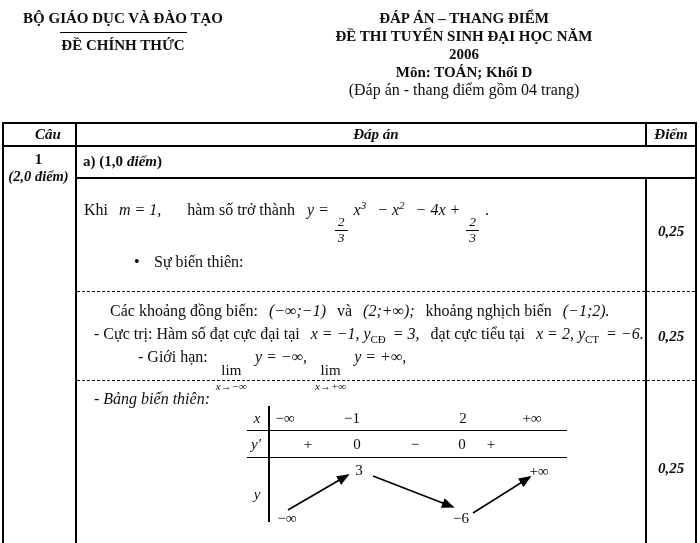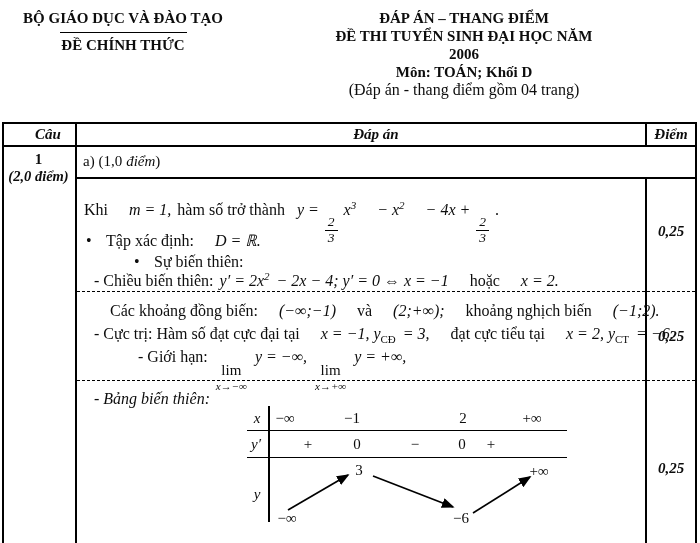--- a/index.html
+++ b/index.html
@@ -1,17 +1,17 @@
 <!DOCTYPE html>
 <html><head>
 <meta charset="utf-8">
 <style>
   html,body{margin:0;padding:0;width:700px;height:543px;background:#fff;overflow:hidden;}
   .page{position:relative;width:700px;height:543px;font-family:"Liberation Serif","DejaVu Serif",serif;color:#0d0d0d;}
-  .b{font-weight:normal;}
+  .b{font-weight:bold;}
   .i{font-style:italic;}
   .math{font-style:italic;}
   .row{position:absolute;white-space:nowrap;font-size:16px;line-height:20px;}
   
   .hl{position:absolute;background:#000;height:1.5px;}
   .vl{position:absolute;background:#000;width:1.5px;}
   .dash{position:absolute;height:0;border-top:1.7px dashed #000;}
   
   .hdr-left{position:absolute;left:16px;top:9px;width:214px;text-align:center;}
   .hdr-left .t1{font-weight:bold;font-size:15px;line-height:19px;}
@@ -21,21 +21,21 @@
   .hdr-right .r1,.hdr-right .r2,.hdr-right .r3{font-weight:bold;font-size:15px;line-height:18px;}
   .hdr-right .r4{font-size:16px;line-height:18px;}
   
   .thc{position:absolute;top:122px;height:24px;line-height:24px;text-align:center;font-weight:bold;font-style:italic;font-size:15px;}
   
   .qcell{position:absolute;left:2px;top:151px;width:73px;text-align:center;font-weight:bold;font-size:15px;line-height:17px;}
   .qcell .pts{font-style:italic;font-size:14.5px;}
   
   .score{position:absolute;left:646px;width:50px;text-align:center;font-weight:bold;font-style:italic;font-size:15px;}
   
-  .ml3{margin-left:3px;}.ml5{margin-left:17px;}.ml6{margin-left:2px;}.ml8{margin-left:8px;}
+  .ml3{margin-left:3px;}.ml5{margin-left:7px;}.ml6{margin-left:22px;}.ml8{margin-left:8px;}
   sup.e{font-size:11px;font-style:italic;line-height:0;}
   sub.s{font-size:11px;font-style:normal;line-height:0;}
   .frac{display:inline-flex;flex-direction:column;align-items:center;font-size:13.5px;font-style:italic;line-height:1.08;vertical-align:-11px;margin:0 2px;}
   .frac .fn{padding:0 3px;border-bottom:1.1px solid #000;}
   .limstack{display:inline-flex;flex-direction:column;align-items:center;vertical-align:-13px;line-height:1;margin:0 4px;}
   .limstack .limword{font-style:normal;font-size:15px;}
   .limstack .limunder{font-size:11px;font-style:italic;margin-top:3px;}
   .bullet{display:inline-block;width:20px;}
   
   .bbt{position:absolute;left:240px;top:406px;width:335px;height:132px;font-size:15px;}
@@ -97,36 +97,25 @@
     <span class="math">x</span><sup class="e">3</sup>
     <span class="math ml5">− x</span><sup class="e">2</sup>
     <span class="math ml5">− 4x +</span>
     <span class="frac">
         <span class="fn">2</span>
         <span class="fd">3</span>
       </span>
     <span>.</span>
   </div>
 
-  <div class="row" style="left:86px;top:231px;">
-    <span class="bullet">•</span><span>Tập xác định:</span>
-    <span class="math ml5">D = ℝ.</span>
-  </div>
 
   <div class="row" style="left:86px;top:252px;margin-left:48px;">
     <span class="bullet">•</span><span>Sự biến thiên:</span>
   </div>
 
-  <div class="row" style="left:94px;top:271px;">
-    <span>- Chiều biến thiên:</span>
-    <span class="math ml6">y′ = 2x</span><sup class="e">2</sup>
-    <span class="math ml3">− 2x − 4; y′ = 0 ⇔ x = −1</span>
-    <span class="ml5">hoặc</span>
-    <span class="math ml5">x = 2.</span>
-  </div>
 
   <div class="score" style="top:223px;">0,25</div>
 
   <div class="row" style="left:110px;top:301px;">
     <span>Các khoảng đồng biến:</span>
     <span class="math ml5">(−∞;−1)</span>
     <span class="ml5">và</span>
     <span class="math ml5">(2;+∞);</span>
     <span class="ml5">khoảng nghịch biến</span>
     <span class="math ml5">(−1;2).</span>

